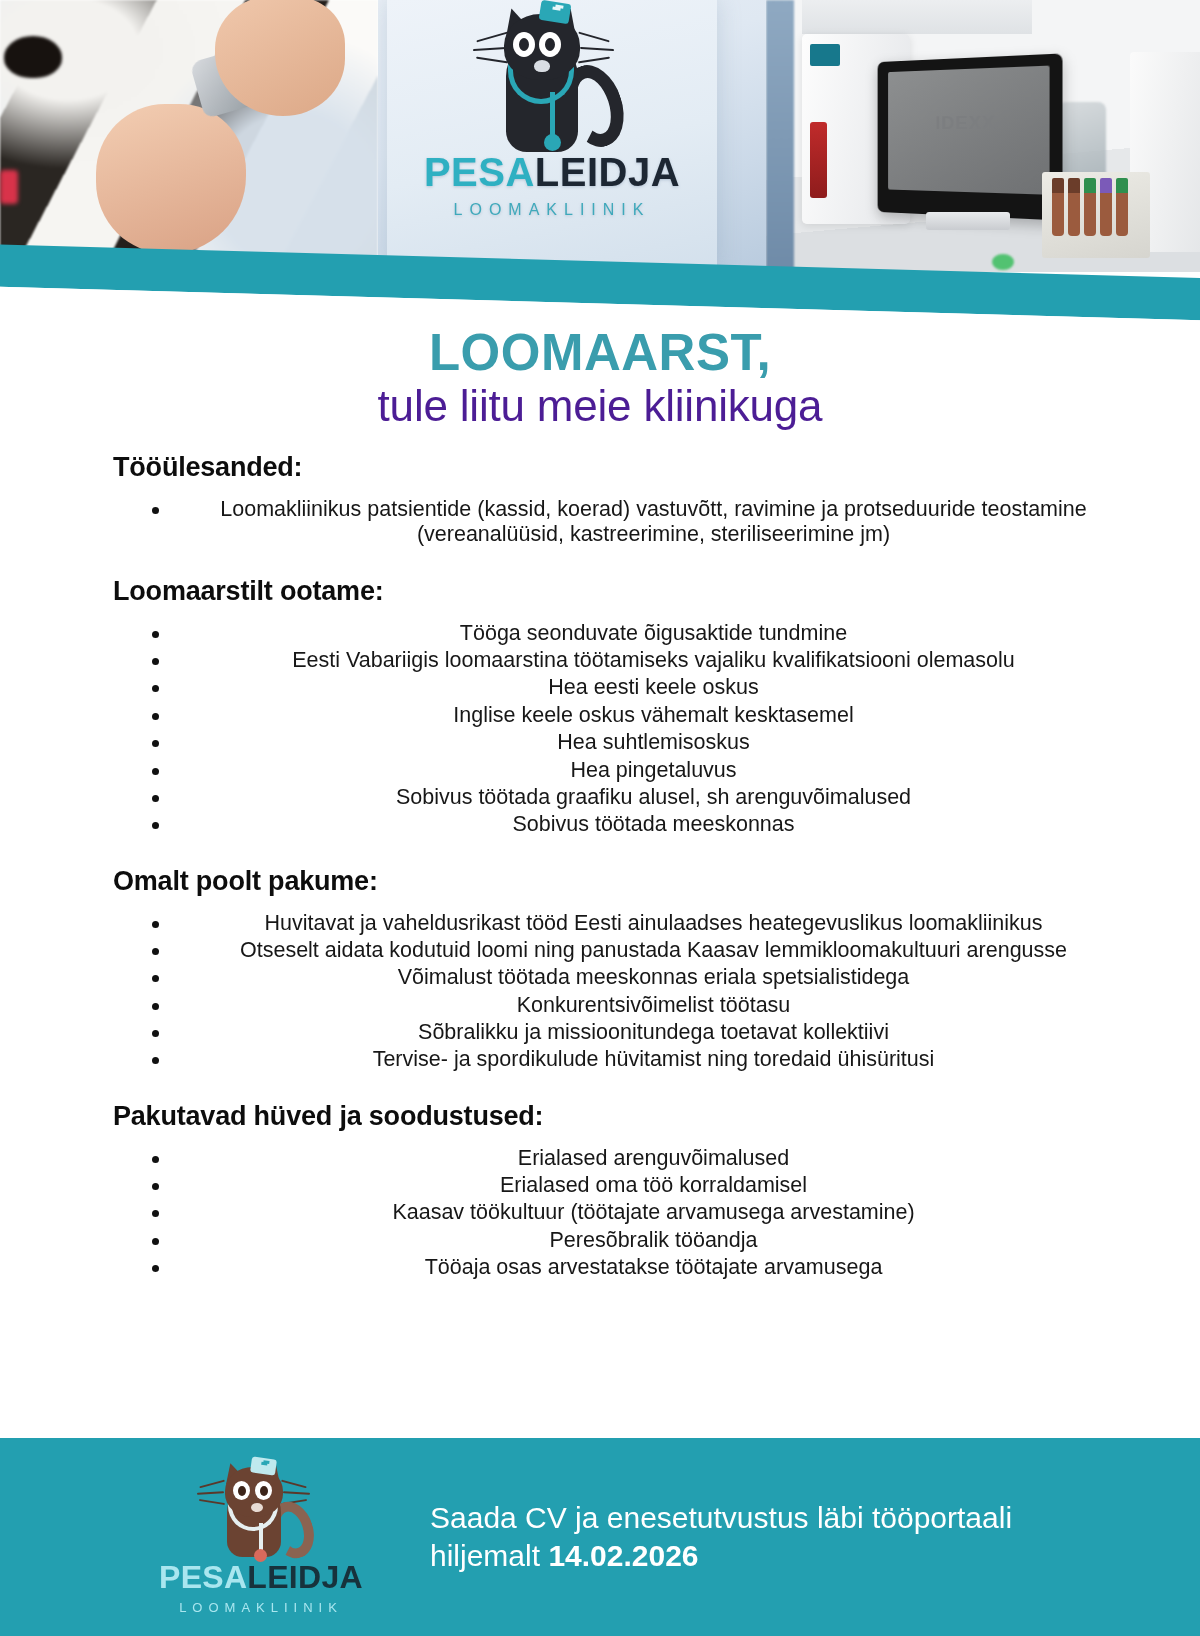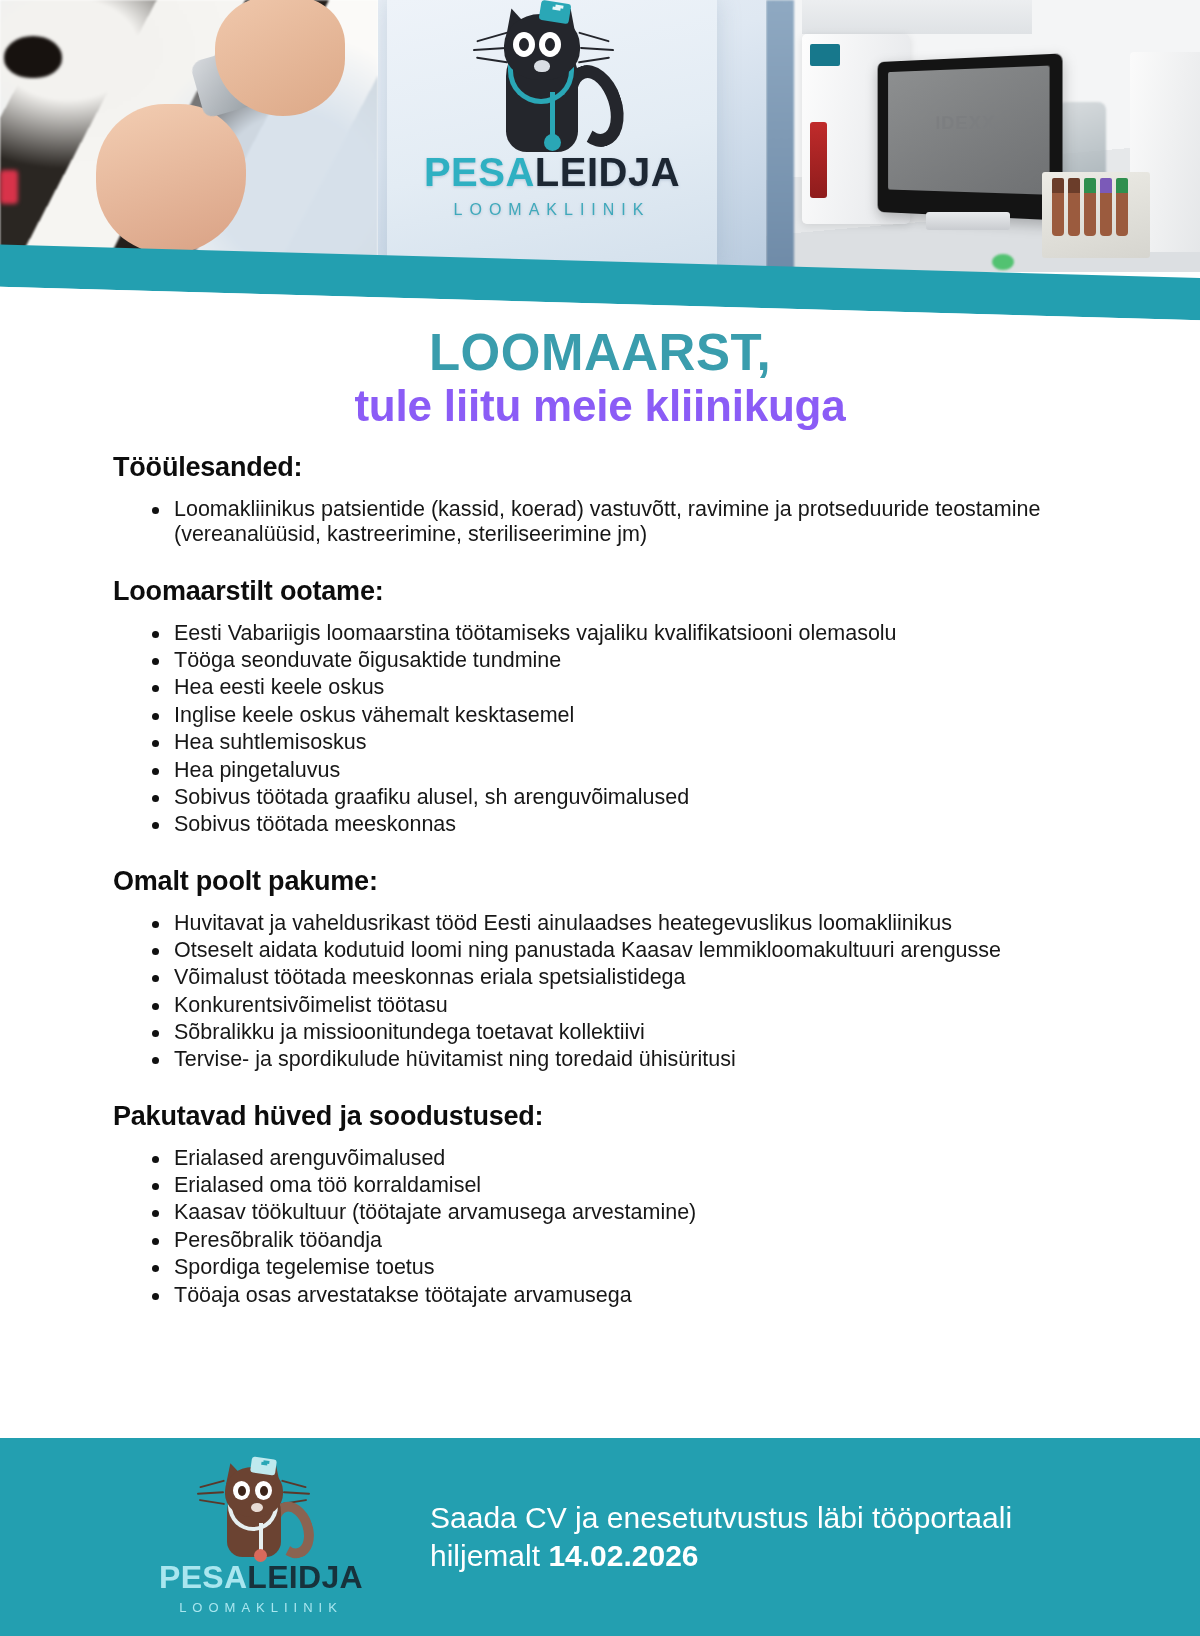--- a/index.html
+++ b/index.html
@@ -242,35 +242,35 @@
   }
 
   
   .title-block{
     position:absolute; top:326px; left:0; width:1200px; text-align:center;
   }
   .title-main{
     font-size:51px; font-weight:bold; color:#3a9dad; letter-spacing:.5px; line-height:1.05;
   }
   .title-sub{
-    font-size:44px; font-weight:bold; color:#8b5cf6; letter-spacing:-.2px;
+    font-size:44px; font-weight:normal; color:#4c1d95; letter-spacing:-.2px;
     line-height:1.08; margin-top:2px;
   }
 
   
   .content{
     position:absolute; top:452px; left:0; width:1200px; padding:0 58px 0 58px;
   }
   .section{ margin-bottom:2px; }
   .sec-head{
     font-size:27px; font-weight:bold; color:#0d0d0d; letter-spacing:-.2px;
     margin:0 0 14px 55px;
   }
   .sec-gap{ height:26px; }
-  ul.bullets{ list-style:none; margin:0 0 0 90px; padding:0; }
+  ul.bullets{ list-style:none; margin:0 0 0 90px; padding:0;text-align:center; }
   ul.bullets li{
     position:relative; font-size:21.5px; color:#171717; line-height:1.18;
     margin-bottom:2px; padding-left:26px; max-width:985px;
   }
   ul.bullets li:before{
     content:""; position:absolute; left:4px; top:10px;
     width:7px; height:7px; background:#111; border-radius:50%;
   }
 
   
@@ -430,22 +430,22 @@
     <div class="sec-head">Tööülesanded:</div>
     <ul class="bullets">
       <li>Loomakliinikus patsientide (kassid, koerad) vastuvõtt, ravimine ja protseduuride teostamine (vereanalüüsid, kastreerimine, steriliseerimine jm)</li>
     </ul>
   </div>
   <div class="sec-gap"></div>
 
   <div class="section">
     <div class="sec-head">Loomaarstilt ootame:</div>
     <ul class="bullets">
+      <li>Tööga seonduvate õigusaktide tundmine</li>
       <li>Eesti Vabariigis loomaarstina töötamiseks vajaliku kvalifikatsiooni olemasolu</li>
-      <li>Tööga seonduvate õigusaktide tundmine</li>
       <li>Hea eesti keele oskus</li>
       <li>Inglise keele oskus vähemalt kesktasemel</li>
       <li>Hea suhtlemisoskus</li>
       <li>Hea pingetaluvus</li>
       <li>Sobivus töötada graafiku alusel, sh arenguvõimalused</li>
       <li>Sobivus töötada meeskonnas</li>
     </ul>
   </div>
   <div class="sec-gap"></div>
 
@@ -462,21 +462,20 @@
   </div>
   <div class="sec-gap"></div>
 
   <div class="section">
     <div class="sec-head">Pakutavad hüved ja soodustused:</div>
     <ul class="bullets">
       <li>Erialased arenguvõimalused</li>
       <li>Erialased oma töö korraldamisel</li>
       <li>Kaasav töökultuur (töötajate arvamusega arvestamine)</li>
       <li>Peresõbralik tööandja</li>
-      <li>Spordiga tegelemise toetus</li>
       <li>Tööaja osas arvestatakse töötajate arvamusega</li>
     </ul>
   </div>
 </div>
 
 <div class="footer">
   <div class="footer-logo">
     <div class="fcat-wrap">
       <span class="fwhisk fwl1"></span>
       <span class="fwhisk fwl2"></span>

